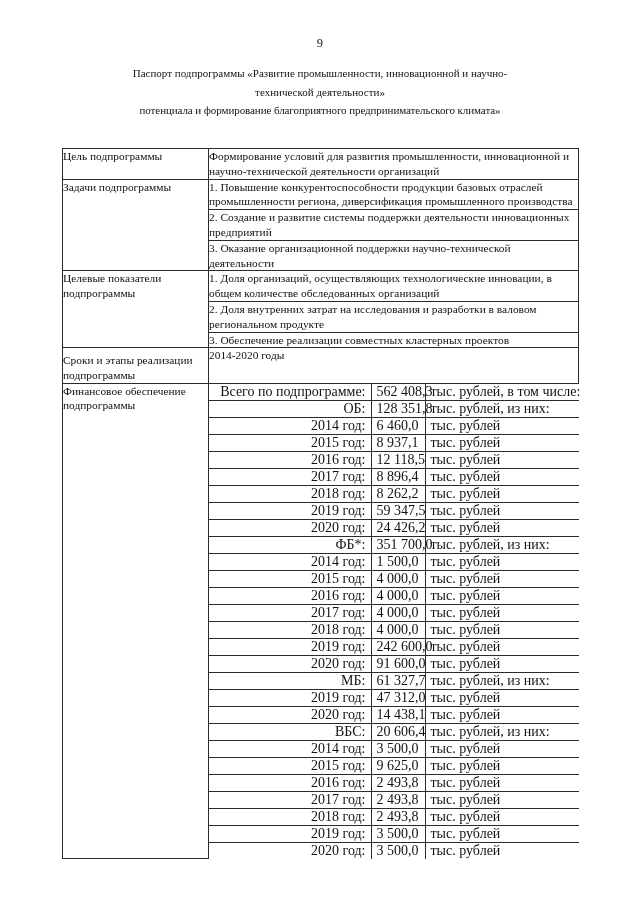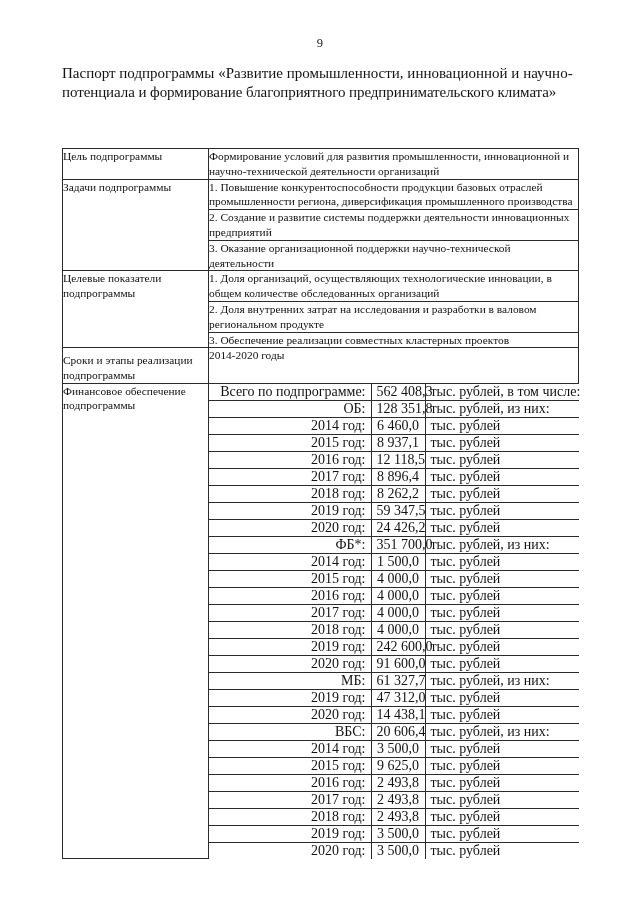--- a/index.html
+++ b/index.html
@@ -36,22 +36,22 @@
     letter-spacing: 0.2px;
     color: #1a1a1a;
   }
 
   
   .doc-heading {
     position: absolute;
     top: 64px;
     left: 62px;
     width: 516px;
-    text-align: left;
-    font-size: 15px;
+    text-align: center;
+    font-size: 11px;
     line-height: 18.6px;
     color: #131313;
   }
   .doc-heading .hl {
     display: block;
     white-space: nowrap;
   }
   .doc-heading .hl.tight {
     letter-spacing: -0.08px;
   }
@@ -105,21 +105,21 @@
     line-height: 14px;
     height: 14px;
     white-space: nowrap;
   }
   table.finance td.fin-name {
     width: 162px;
     text-align: right;
   }
   table.finance td.fin-value {
     width: 54px;
-    text-align: center;
+    text-align: left;
   }
   table.finance td.fin-unit {
     text-align: left;
   }
   
   table.finance tr td:first-child { border-left: none; }
   table.finance tr td:last-child { border-right: none; }
   table.finance tr:first-child td { border-top: none; }
   table.finance tr:last-child td { border-bottom: none; }
 
@@ -131,20 +131,21 @@
 </style>
 </head>
 <body>
 
 <div class="page">
 
   <div class="page-number">9</div>
 
   <div class="doc-heading">
     <span class="hl">Паспорт подпрограммы «Развитие промышленности, инновационной и научно-</span>
+    <span class="hl">технической деятельности»</span>
     <span class="hl tight">потенциала и формирование благоприятного предпринимательского климата»</span>
   </div>
 
   <table class="passport-table">
     <colgroup>
       <col style="width:146px">
       <col style="width:370px">
     </colgroup>
     <tbody>
 

